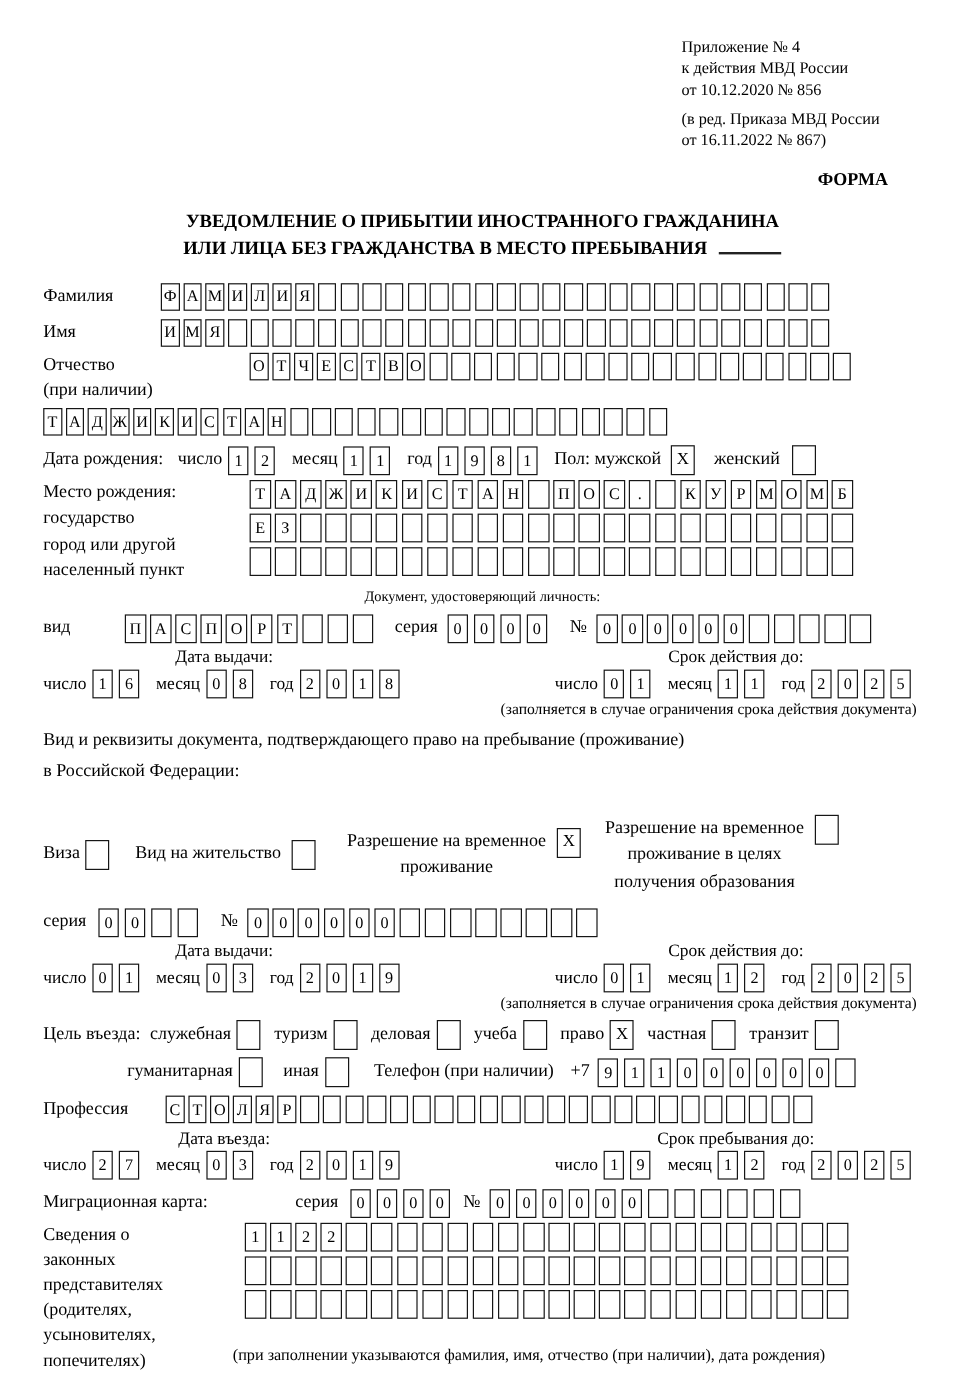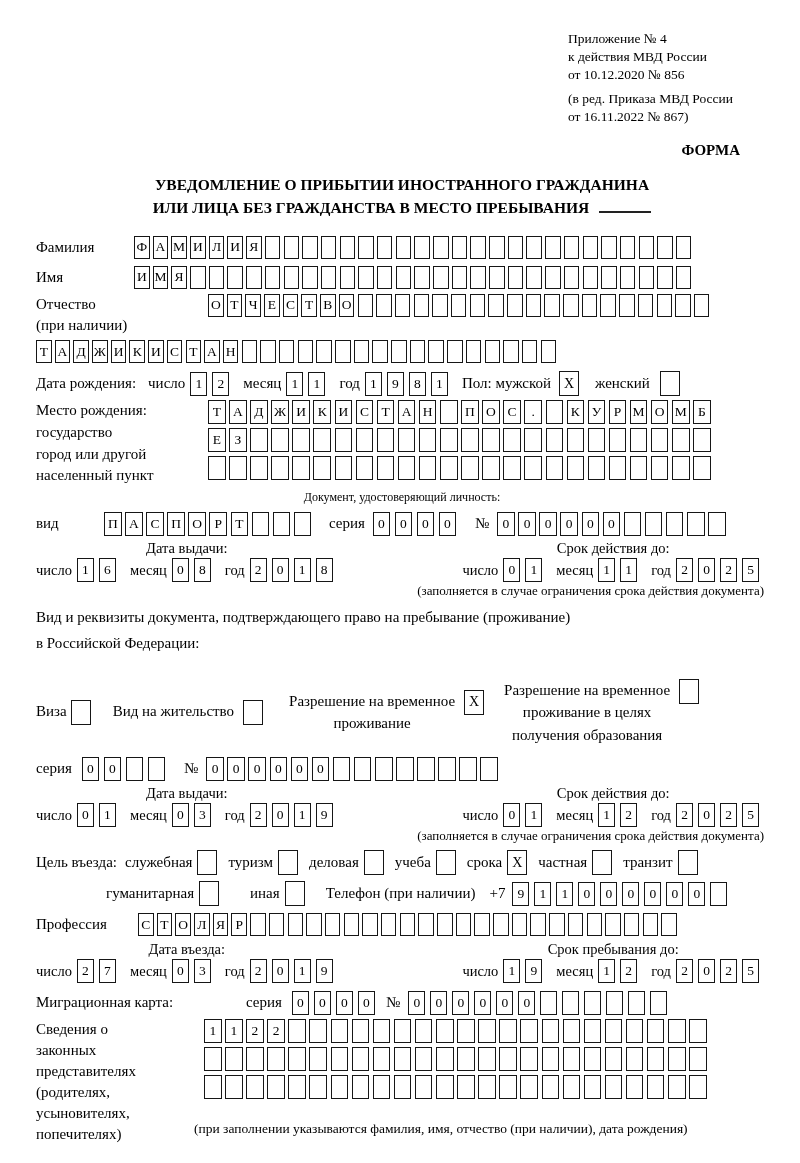--- a/index.html
+++ b/index.html
@@ -565,21 +565,21 @@
           <span class="box"></span>
         </div>
     </div>
     <div class="pitem">
       <span class="optlabel">учеба</span>
       <div class="boxes cboxes">
           <span class="box"></span>
         </div>
     </div>
     <div class="pitem">
-      <span class="optlabel">срока</span>
+      <span class="optlabel">право</span>
       <div class="boxes cboxes">
           <span class="box">X</span>
         </div>
     </div>
     <div class="pitem">
       <span class="optlabel">частная</span>
       <div class="boxes cboxes">
           <span class="box"></span>
         </div>
     </div>
@@ -591,21 +591,21 @@
     </div>
   </div>
 
   <div class="pline">
     <div class="pitem indent70">
       <span class="optlabel">гуманитарная</span>
       <div class="boxes cboxes">
           <span class="box"></span>
         </div>
     </div>
-    <div class="pitem" style="margin-left:20px">
+    <div class="pitem" style="margin-left:6px">
       <span class="optlabel">иная</span>
       <div class="boxes cboxes">
           <span class="box"></span>
         </div>
     </div>
     <span class="phone-label">Телефон (при наличии)</span>
     <span class="phone-prefix">+7</span>
     <div class="boxes dboxes">
         <span class="box">9</span>
         <span class="box">1</span>

